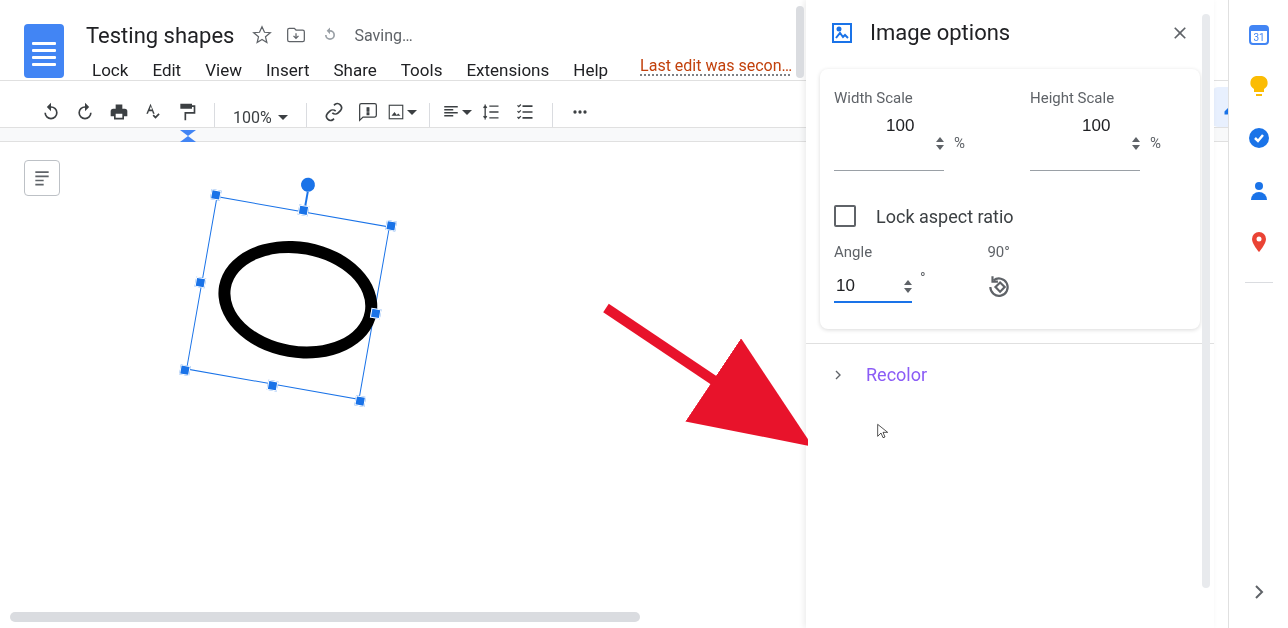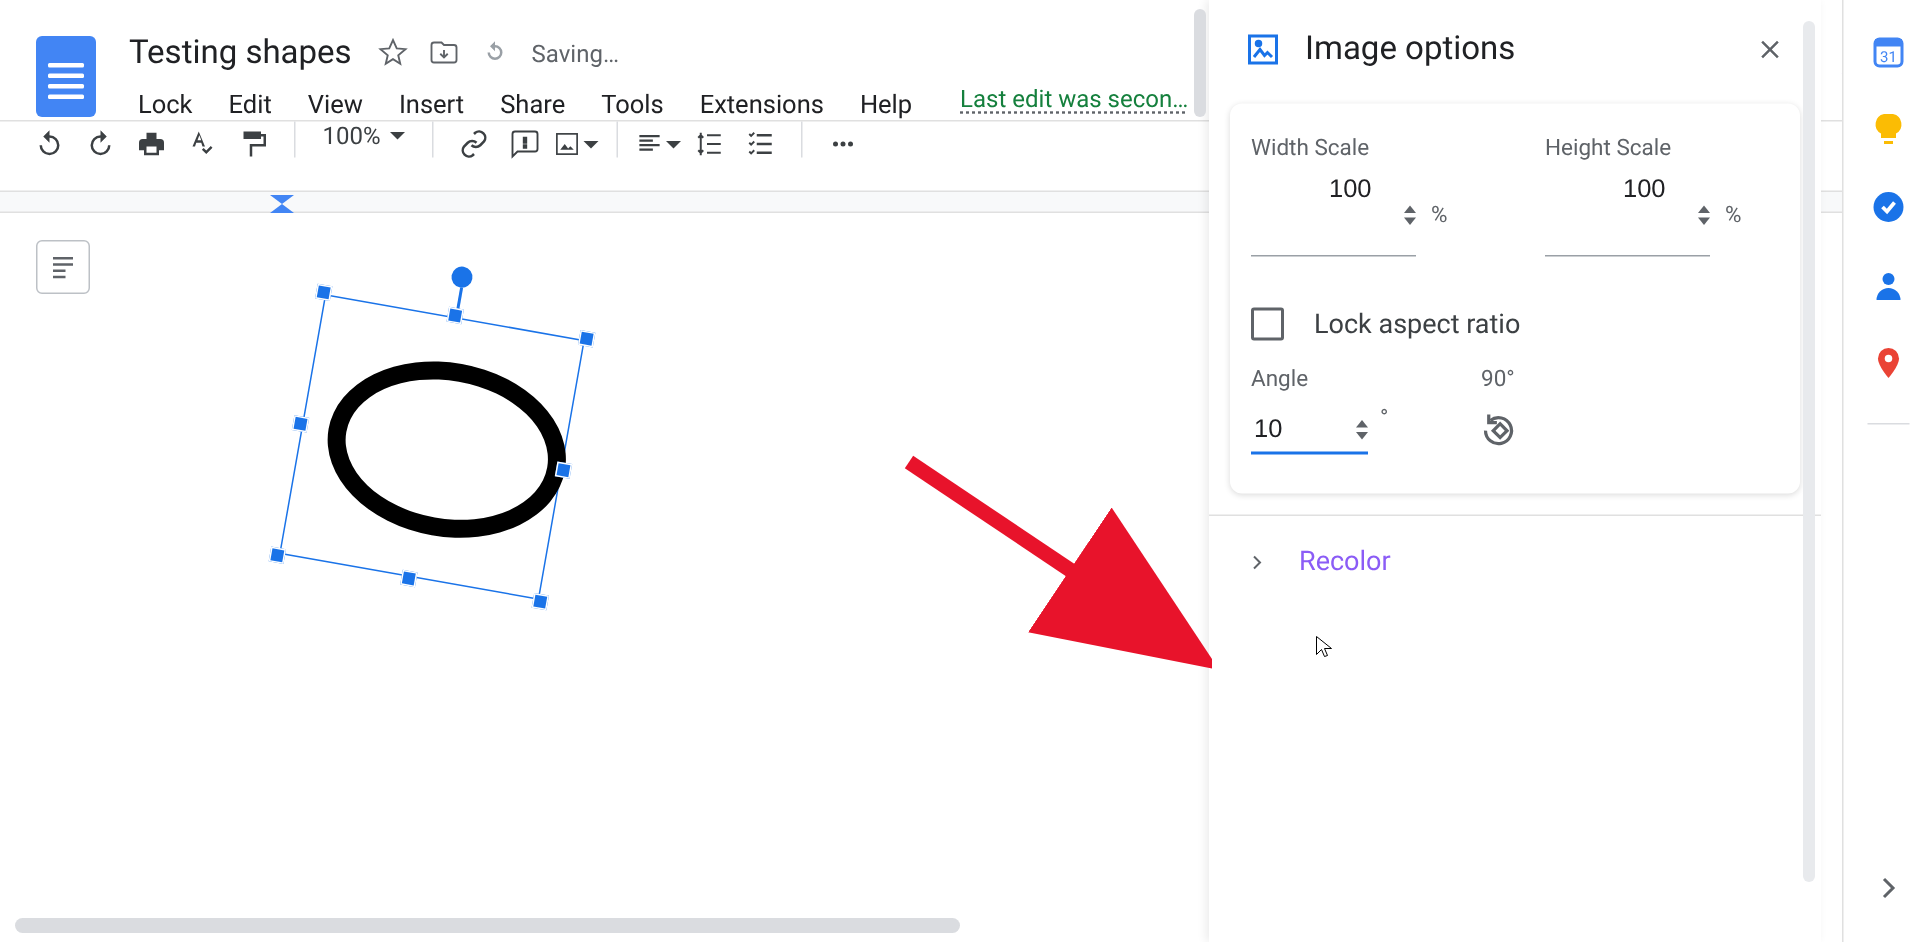--- a/index.html
+++ b/index.html
@@ -48,21 +48,21 @@
   }
   .tico { width:20px; height:20px; fill:#5f6368; cursor:pointer; flex-shrink:0; }
   .saving { color:#5f6368; font-size:16px; }
   .menubar {
     display:flex; gap:4px; padding-top:4px;
   }
   .menuitem {
     font-size:17px; color:#202124; padding:4px 10px; border-radius:4px; cursor:pointer;
   }
   .last-edit {
-    font-size:16px; color:#15803d; text-decoration: underline dotted #5f6368;
+    font-size:16px; color:#c2410c; text-decoration: underline dotted #5f6368;
     text-underline-offset:4px; cursor:pointer; margin-left:18px;
   }
   .header-right {
     display:flex; align-items:center; gap:20px; margin-left:auto; padding-right:8px; margin-top:10px;
   }
   .comment-icon { width:28px; height:28px; fill:#5f6368; cursor:pointer; }
   .meet-pill {
     display:flex; align-items:center; gap:6px; border:1px solid #dadce0;
     border-radius:24px; padding:6px 10px; cursor:pointer;
   }
@@ -70,22 +70,22 @@
   .share-btn {
     display:flex; align-items:center; gap:8px; background:#1a73e8; color:#fff;
     border:none; border-radius:6px; padding:10px 22px; font-size:18px; font-weight:500; cursor:pointer;
   }
   .avatar {
     width:40px; height:40px; border-radius:50%; background:#a142f4; color:#fff;
     display:flex; align-items:center; justify-content:center; font-size:20px; font-weight:500;
   }
   
   .toolbar {
-    display:flex; align-items:flex-start; height:48px; border-top:1px solid #e0e0e0; border-bottom:1px solid #e0e0e0;
-    padding:0 18px; gap:4px;
+    display:flex; align-items:flex-end; height:48px; border-top:1px solid #e0e0e0; border-bottom:1px solid #e0e0e0;
+    padding:0 36px; gap:4px;
   }
   .tbtn { width:30px; height:30px; display:flex; align-items:center; justify-content:center; border-radius:4px; cursor:pointer; }
   .tbtn svg{ width:20px; height:20px; fill:#3c4043; }
   .tsep { width:1px; height:24px; background:#dadce0; margin:0 8px; }
   .zoom { font-size:16px; color:#3c4043; padding:0 6px; display:flex; align-items:center; gap:6px; cursor:pointer;}
   .caret{ border-left:5px solid transparent;border-right:5px solid transparent;border-top:5px solid #3c4043; }
   .editing-pill {
     margin-left:auto; width:40px;height:40px;border-radius:6px;background:#e8f0fe;
     display:flex;align-items:center;justify-content:center;
   }

